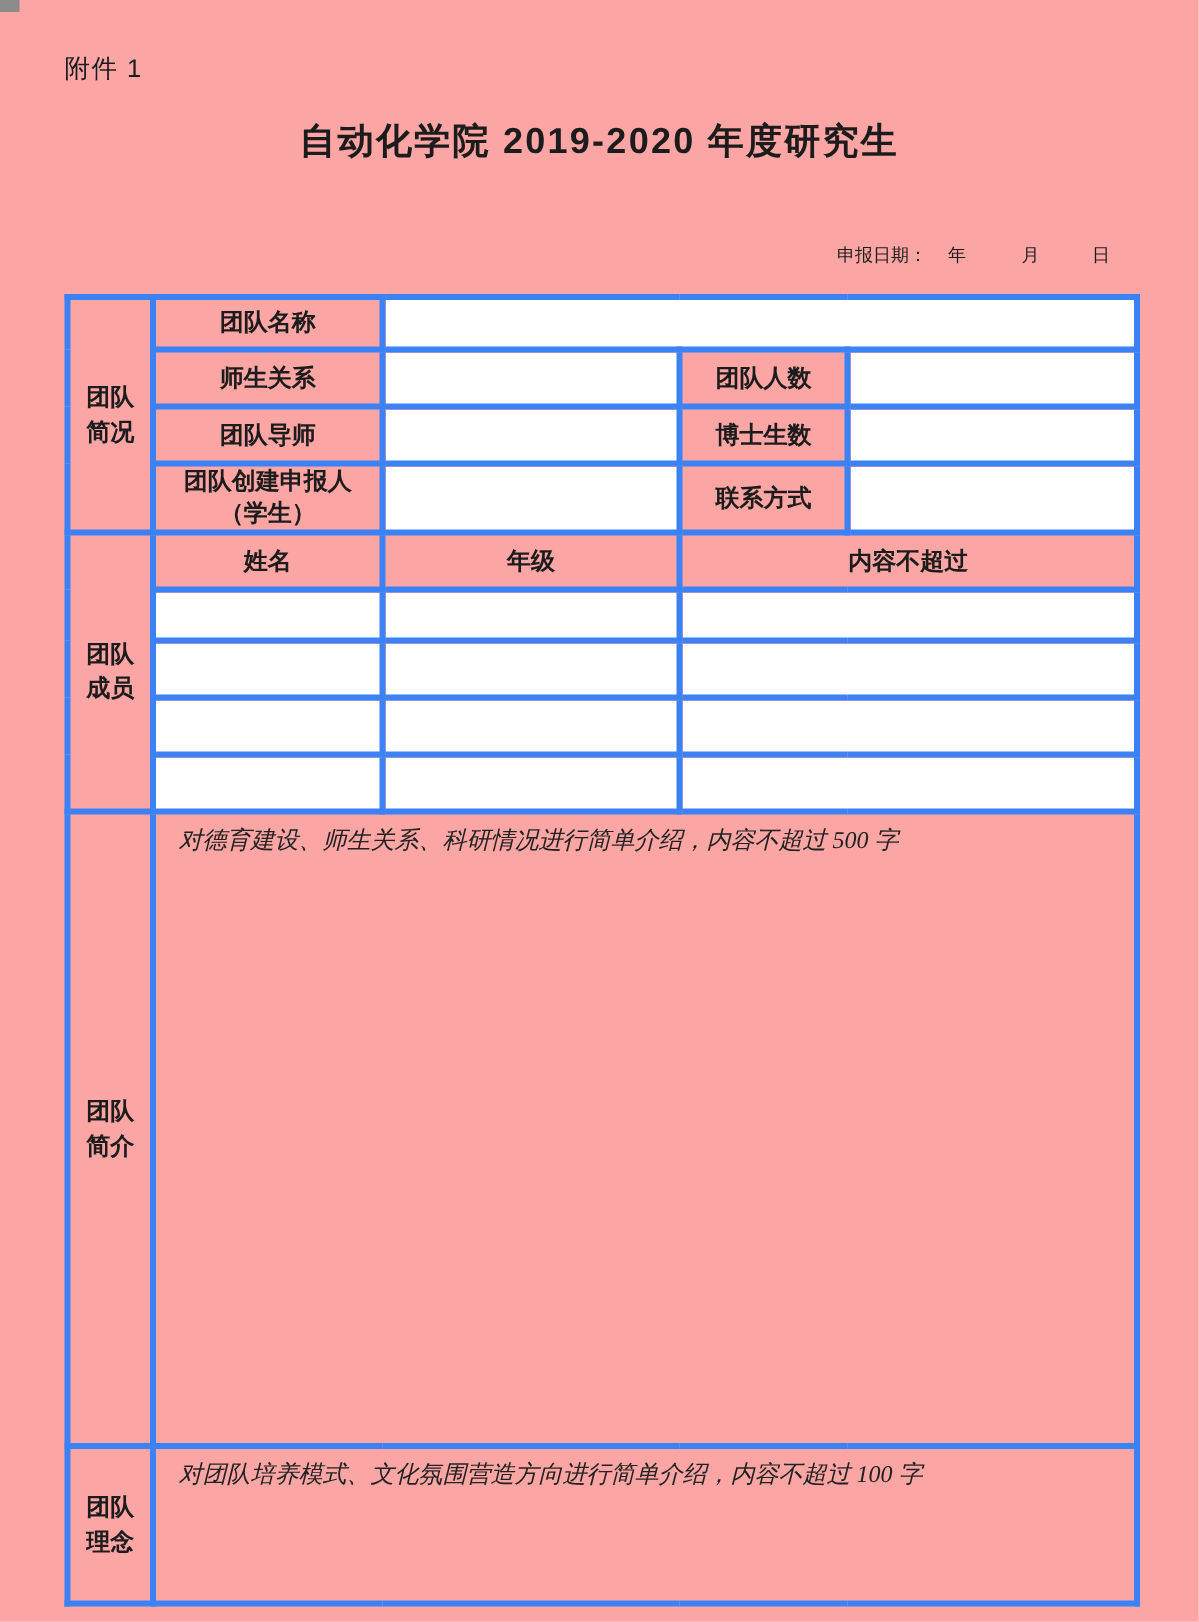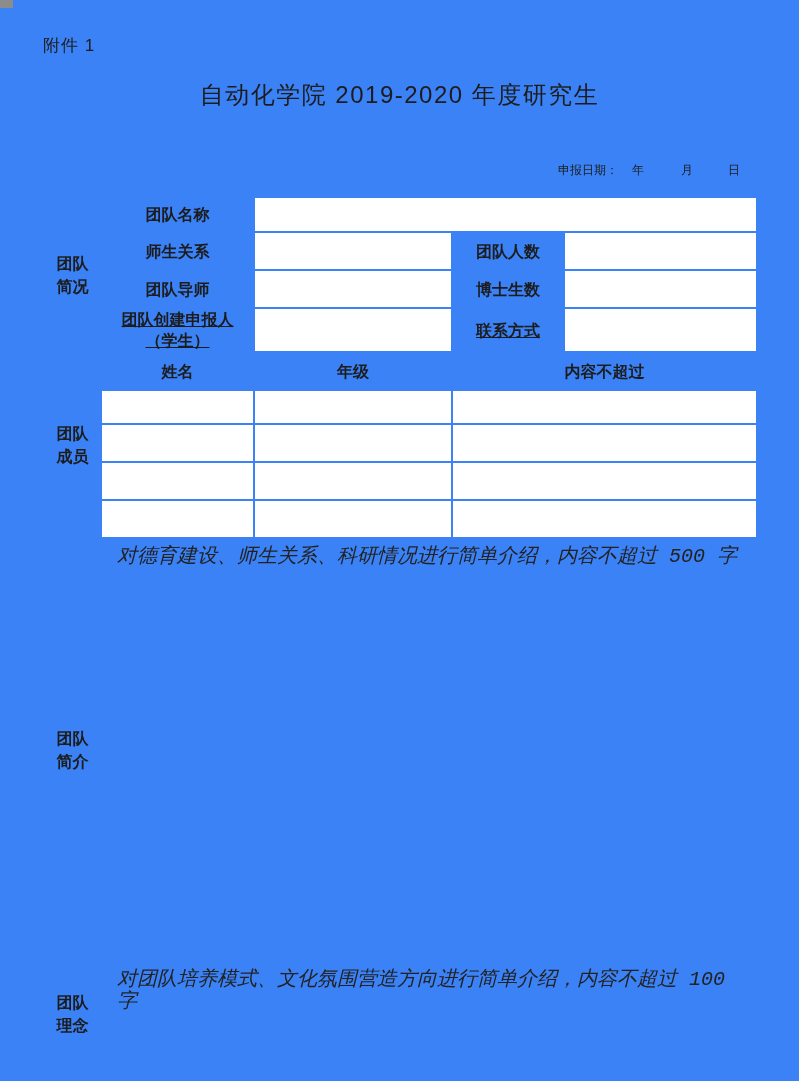--- a/index.html
+++ b/index.html
@@ -1,69 +1,69 @@
 <!DOCTYPE html>
 <html><head>
 <meta charset="utf-8">
 <style>
   html,body{margin:0;padding:0;}
   body{
     width:799px;height:1081px;background:#ffffff;
     font-family:"Liberation Sans",sans-serif;color:#1c1c1c;
     position:relative;overflow:hidden;
   }
-  .page{position:relative;width:799px;height:1081px;background:#3b82f6;}
+  .page{position:relative;width:799px;height:1081px;background:#fca5a5;}
   .corner-mark{position:absolute;left:0;top:0;width:13px;height:8px;background:#8c8c8c;}
   .attachment{position:absolute;left:43px;top:34px;font-size:17px;letter-spacing:1px;}
   .title{
     position:absolute;left:0;top:72px;width:100%;
-    text-align:center;font-weight:normal;font-size:24px;line-height:45px;letter-spacing:1.5px;
+    text-align:center;font-weight:bold;font-size:24px;line-height:45px;letter-spacing:1.5px;
   }
   .title-line{display:block;}
   .date-line{
     position:absolute;top:162px;right:59px;
     font-family:"Liberation Serif",serif;font-size:12px;white-space:nowrap;
   }
   .date-line .y{margin-left:14px;}
   .date-line .m{margin-left:37px;}
   .date-line .d{margin-left:35px;}
 
   table.form-table{
     position:absolute;left:43px;top:196px;
     width:713px;border-collapse:collapse;table-layout:fixed;
     border:2px solid #3f3f3f;
   }
   .form-table td{
-    border:2px solid #3b82f6;padding:0;margin:0;
+    border:4px solid #3b82f6;padding:0;margin:0;
     text-align:center;vertical-align:middle;
     font-size:16px;overflow:hidden;
   }
   .c0{width:57px;} .c1{width:153px;} .c2{width:198px;} .c3{width:112px;} .c4{width:193px;}
 
   .r-name{height:35px;}
   .r-unit,.r-mentor{height:38px;}
-  .r-applicant{height:44px;text-decoration:underline;}
+  .r-applicant{height:44px;}
   .r-mhead{height:38px;}
   .r-m1{height:34px;}
   .r-m2,.r-m3,.r-m4{height:38px;}
   .r-intro{height:423px;}
   .r-phil{height:105px;}
 
   td.sec{font-weight:bold;line-height:23px;}
   td.sec .secline{display:block;}
   td.lbl{font-weight:bold;line-height:21px;}
   td.lbl .lblline{display:block;}
   td.val{background:#ffffff;}
   td.bigcell{
     vertical-align:top;text-align:left;
   }
   .instruction{
     padding:7px 10px 0 15px;
-    font-family:Liberation Mono, monospace;font-style:italic;
-    font-size:20px;color:#222222;line-height:22px;
+    font-family:Liberation Serif, serif;font-style:italic;
+    font-size:16px;color:#222222;line-height:22px;
   }
 </style>
 </head>
 <body>
 
 <div class="page">
 
   <div class="corner-mark"></div>
 
   <div class="attachment">附件 1</div>

